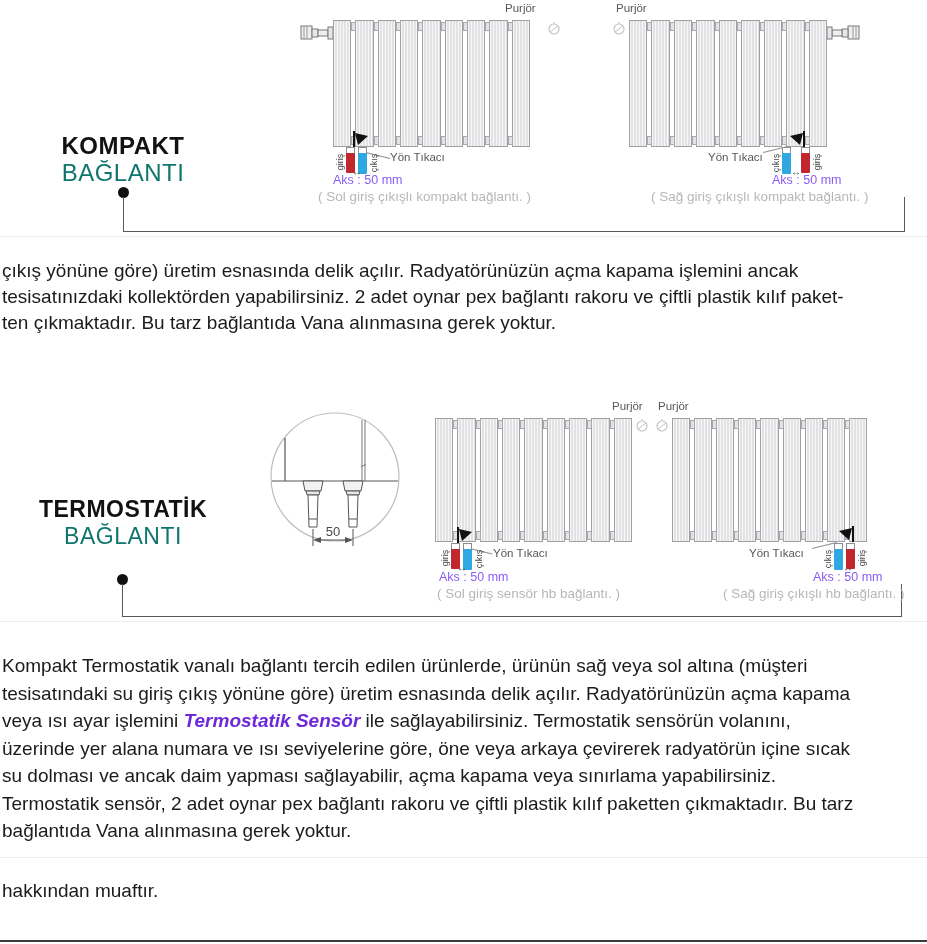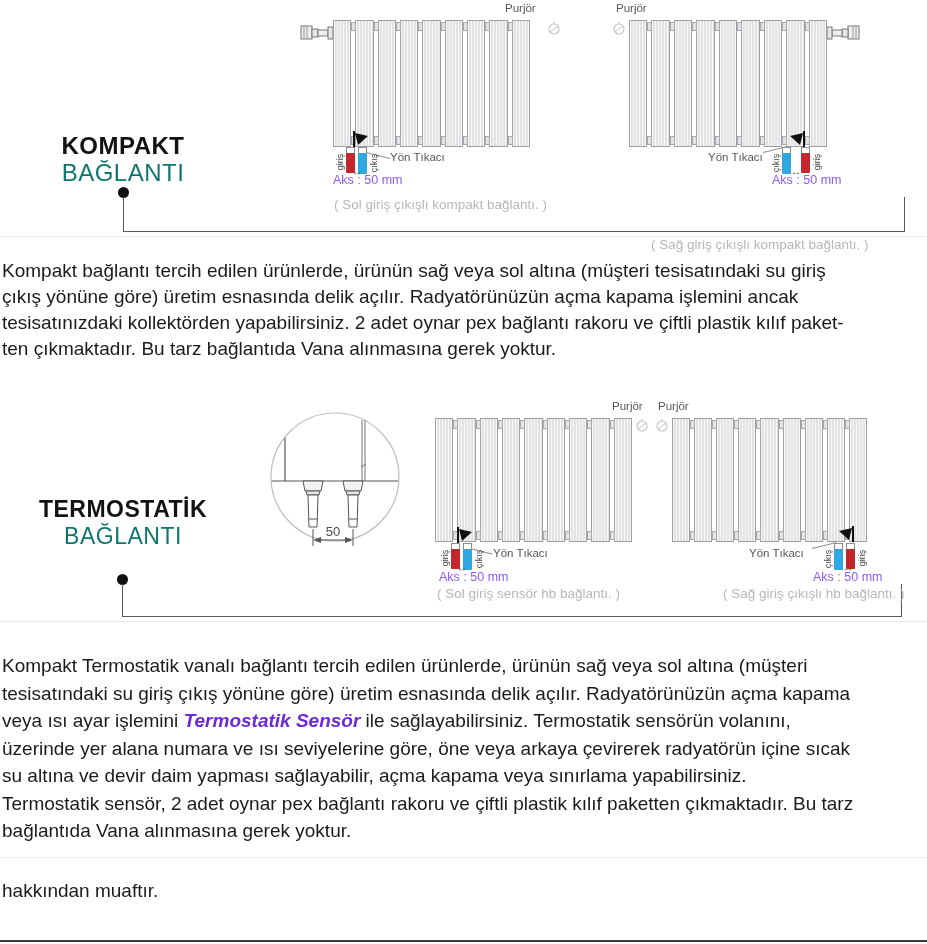--- a/index.html
+++ b/index.html
@@ -90,21 +90,21 @@
   <div class="diag-label" style="left:390px; top:151px;">Yön Tıkacı</div>
 
   <div class="stub" style="left:346px; top:147px;"></div>
   <div class="tube red" style="left:346px; top:153px;"></div>
   <div class="stub" style="left:358px; top:147px;"></div>
   <div class="tube blue" style="left:358px; top:153px; height:21px;"></div>
   <div class="vlabel" style="left:327px; top:157px;">giriş</div>
   <div class="vlabel" style="left:361px; top:158px;">çıkış</div>
   <div class="dim-arrow" style="left:346px; top:168px;">↔</div>
   <div class="aks-label" style="left:333px; top:173px;">Aks : 50 mm</div>
-  <div class="caption" style="left:334px; top:189px;margin-top:8px;">( Sol giriş çıkışlı kompakt bağlantı. )</div>
+  <div class="caption" style="left:318px; top:189px;">( Sol giriş çıkışlı kompakt bağlantı. )</div>
 
   <div class="diag-label" style="left:616px; top:2px;">Purjör</div>
   <svg class="svgwrap" style="left:611px; top:21px;" width="16" height="16" viewBox="0 0 16 16">
     <circle cx="8" cy="8" r="5" fill="none" stroke="#c6c6c8" stroke-width="1.2"></circle>
     <line x1="8" y1="1" x2="8" y2="3" stroke="#c6c6c8" stroke-width="1.2"></line>
     <line x1="4" y1="11" x2="12" y2="5" stroke="#c6c6c8" stroke-width="1"></line>
   </svg>
   <svg class="svgwrap" style="left:826px; top:23px; transform:scaleX(-1);" width="34" height="20" viewBox="0 0 34 20">
     <rect x="1" y="3" width="11" height="13" fill="#efeff1" stroke="#78787b"></rect>
     <line x1="4" y1="3" x2="4" y2="16" stroke="#9a9a9d"></line>
@@ -133,24 +133,23 @@
   <div class="diag-label" style="left:708px; top:151px;">Yön Tıkacı</div>
 
   <div class="stub" style="left:782px; top:147px;"></div>
   <div class="tube blue" style="left:782px; top:153px; height:21px;"></div>
   <div class="stub" style="left:801px; top:147px;"></div>
   <div class="tube red" style="left:801px; top:153px;"></div>
   <div class="vlabel" style="left:763px; top:158px;">çıkış</div>
   <div class="vlabel" style="left:804px; top:157px;">giriş</div>
   <div class="dim-arrow" style="left:785px; top:168px;">↔</div>
   <div class="aks-label" style="left:772px; top:173px;">Aks : 50 mm</div>
-  <div class="caption" style="left:651px; top:189px;margin-top:48px;">( Sağ giriş çıkışlı kompakt bağlantı. )</div>
+  <div class="caption" style="left:651px; top:189px;">( Sağ giriş çıkışlı kompakt bağlantı. )</div>
 
   <div class="para" style="left:2px; top:258px; width:924px;">
-    <div class="pline">Kompakt bağlantı tercih edilen ürünlerde, ürünün sağ veya sol altına (müşteri tesisatındaki su giriş</div>
     <div class="pline">çıkış yönüne göre) üretim esnasında delik açılır. Radyatörünüzün açma kapama işlemini ancak</div>
     <div class="pline">tesisatınızdaki kollektörden yapabilirsiniz. 2 adet oynar pex bağlantı rakoru ve çiftli plastik kılıf paket-</div>
     <div class="pline">ten çıkmaktadır. Bu tarz bağlantıda Vana alınmasına gerek yoktur.</div>
   </div>
 
   <div class="bighead" style="left:7px; top:496px; width:232px;">
     <div class="hb" style="font-size:23px;">TERMOSTATİK</div>
     <div class="hr" style="font-size:23px;">BAĞLANTI</div>
   </div>
   <div class="lead-dot" style="left:117px; top:574px;"></div>
@@ -248,21 +247,21 @@
   <div class="vlabel" style="left:849px; top:553px;">giriş</div>
   <div class="dim-arrow" style="left:837px; top:564px;">↔</div>
   <div class="aks-label" style="left:813px; top:570px;">Aks : 50 mm</div>
   <div class="caption" style="left:723px; top:586px;">( Sağ giriş çıkışlı hb bağlantı. )</div>
 
   <div class="para para2" style="left:2px; top:652px; width:924px;">
     <div class="pline">Kompakt Termostatik vanalı bağlantı tercih edilen ürünlerde, ürünün sağ veya sol altına (müşteri</div>
     <div class="pline">tesisatındaki su giriş çıkış yönüne göre) üretim esnasında delik açılır. Radyatörünüzün açma kapama</div>
     <div class="pline"><span>veya ısı ayar işlemini </span><span class="hl-red">Termostatik Sensör</span><span> ile sağlayabilirsiniz. Termostatik sensörün volanını,</span></div>
     <div class="pline">üzerinde yer alana numara ve ısı seviyelerine göre, öne veya arkaya çevirerek radyatörün içine sıcak</div>
-    <div class="pline">su altına ve devir daim yapması sağlayabilir, açma kapama veya sınırlama yapabilirsiniz.</div>
+    <div class="pline">su dolması ve ancak daim yapması sağlayabilir, açma kapama veya sınırlama yapabilirsiniz.</div>
     <div class="pline">Termostatik sensör, 2 adet oynar pex bağlantı rakoru ve çiftli plastik kılıf paketten çıkmaktadır. Bu tarz</div>
     <div class="pline">bağlantıda Vana alınmasına gerek yoktur.</div>
   </div>
 
   <div class="thin-rule" style="top:857px;"></div>
 
   <div class="para para3" style="left:2px; top:876px; width:924px;">
     <div class="pline">hakkından muaftır.</div>
   </div>
 

